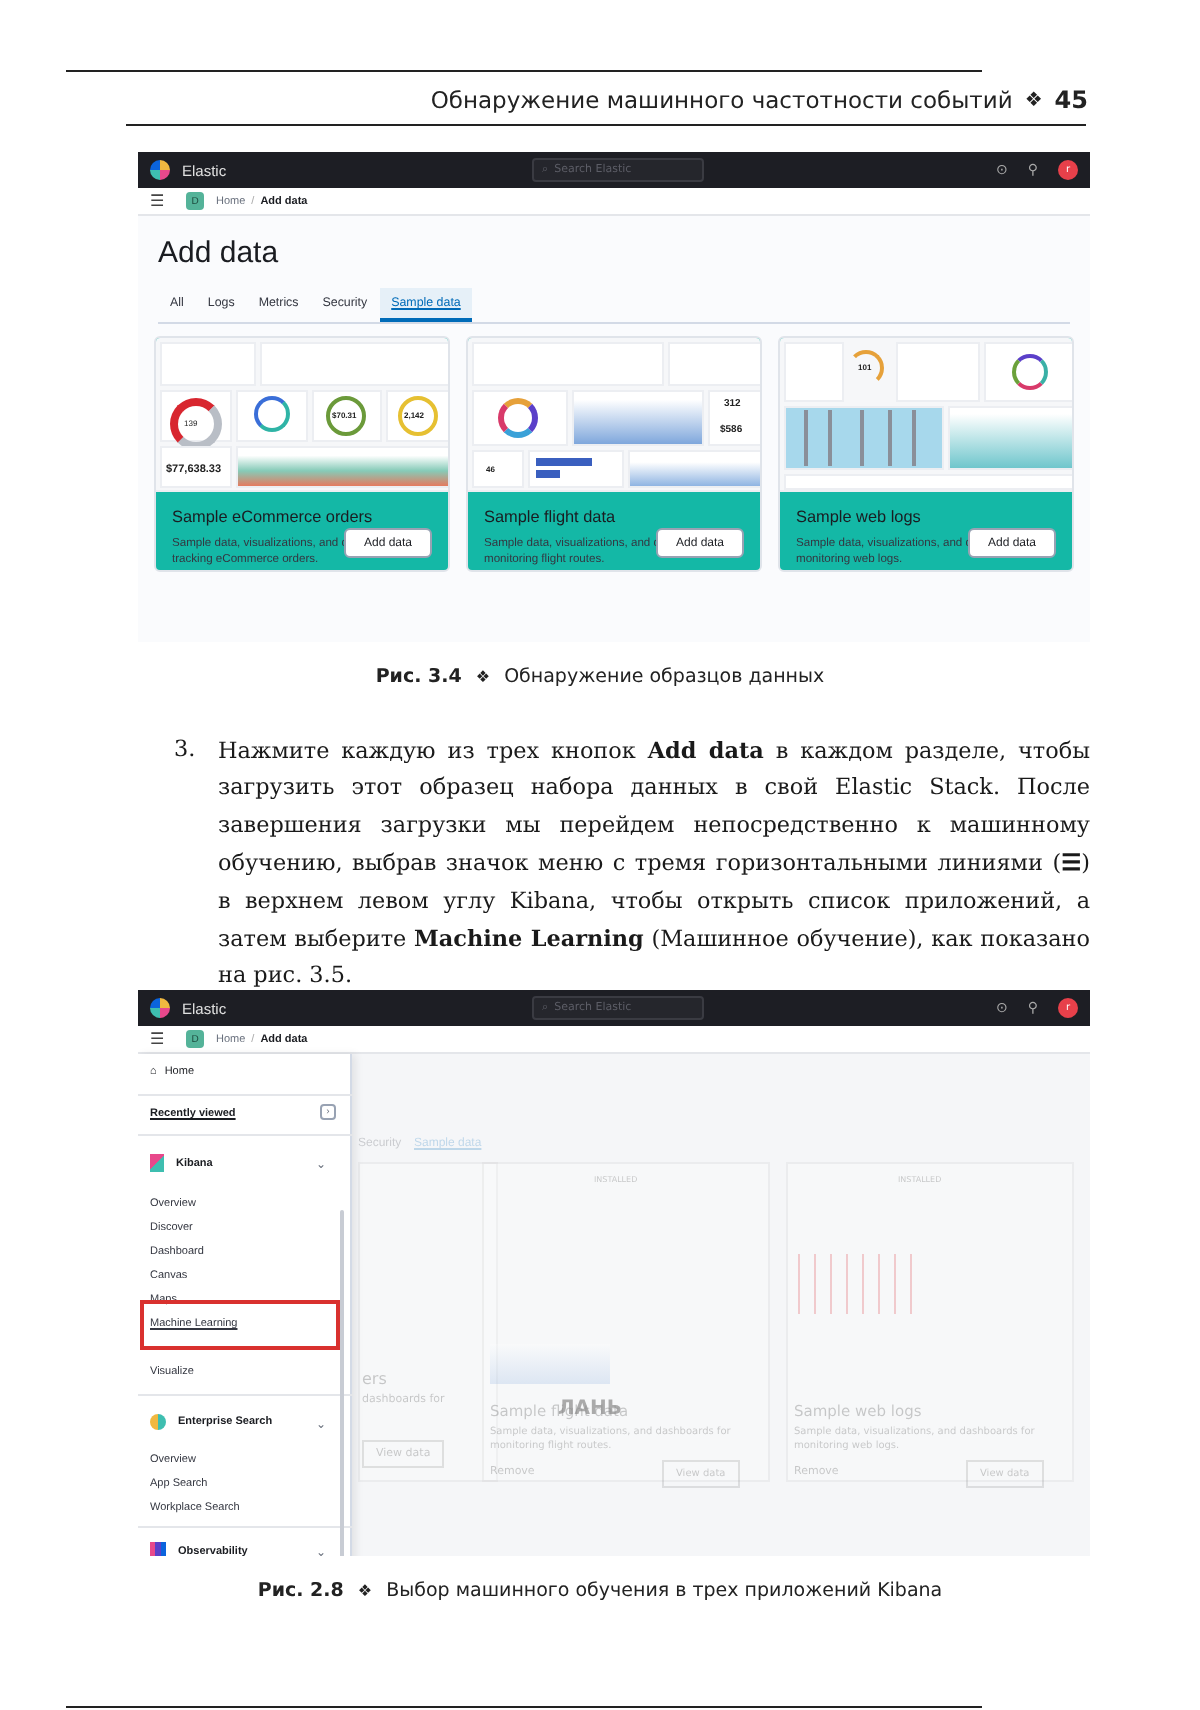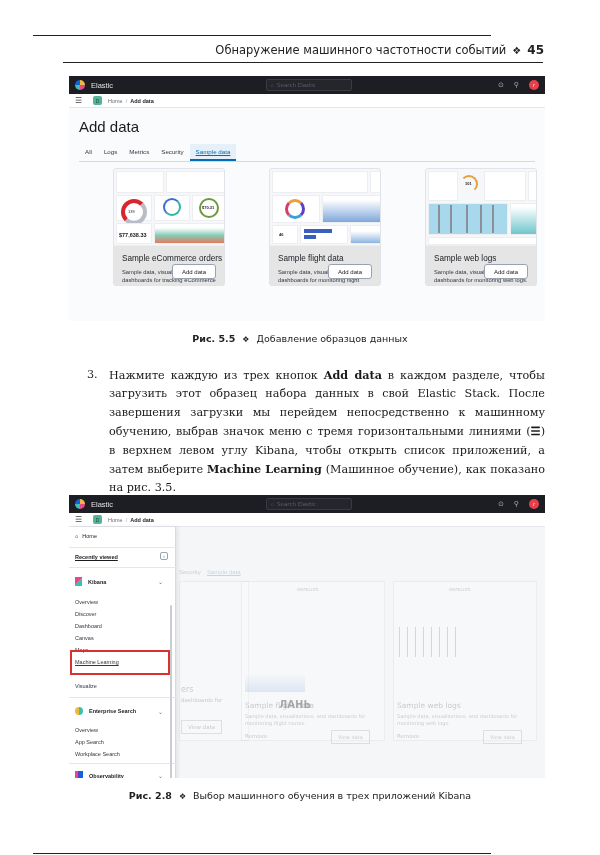--- a/index.html
+++ b/index.html
@@ -28,21 +28,21 @@
   .kb-crumb { color: #69707d; }
   .kb-crumb-sep { color: #aaa; margin: 0 3px; }
   .kb-crumb-cur { color: #1a1c21; font-weight: bold; }
 
   .kb-title { font-size: 15px; color: #1a1c21; margin: 10px 0 0 10px; font-family: "Liberation Sans", sans-serif; }
   .kb-tabs { display: flex; margin: 9px 10px 0 10px; border-bottom: 1px solid #d3dae6; font-size: 6.2px; font-family: "Liberation Sans", sans-serif; }
   .kb-tab { padding: 4px 6px; color: #343741; }
   .kb-tab.active { color: #006bb8; background: #e6f0f8; border-bottom: 2px solid #006bb8; text-decoration: underline; }
 
   .kb-cards { display: flex; gap: 8px; margin: 6px 8px 0 8px; }
-  .kb-card { flex: 1; height: 118px; background: #e5e5e5; border: 1px solid #e0e4ea; border-radius: 3px; position: relative; overflow: hidden; margin-left: 36px; }
+  .kb-card { flex: 1; height: 118px; background: #14b8a6; border: 1px solid #e0e4ea; border-radius: 3px; position: relative; overflow: hidden; }
   .kb-thumb { height: 77px; background: #f6f7f9; border-bottom: 1px solid #eceef2; position: relative; overflow: hidden; }
   .kb-card-title { font-size: 8.2px; color: #1a1c21; margin: 8px 0 0 8px; font-family: "Liberation Sans", sans-serif; }
   .kb-card-desc { font-size: 5.8px; color: #343741; margin: 5px 8px 0 8px; line-height: 8px; font-family: "Liberation Sans", sans-serif; }
   .kb-add { position: absolute; right: 8px; bottom: 6px; width: 44px; height: 15px; border: 1px solid #98a2b3; border-radius: 3px; font-size: 6px; color: #1a1c21; display: flex; align-items: center; justify-content: center; background: #fff; font-family: "Liberation Sans", sans-serif; }
 
   
   .w { position: absolute; background: #fff; border: 1px solid #eceef2; }
   .ring { position: absolute; border-radius: 50%; border-style: solid; }
   .tiny { position: absolute; font-size: 5px; color: #222; font-weight: bold; font-family: "Liberation Sans", sans-serif; }
 
@@ -173,23 +173,23 @@
         <div class="w" style="left:2px;top:68px;width:146px;height:8px;"></div>
       </div>
       <div class="kb-card-title">Sample web logs</div>
       <div class="kb-card-desc">Sample data, visualizations, and dashboards for monitoring web logs.</div>
       <div class="kb-add">Add data</div>
     </div>
   </div>
 </div>
 
 <div class="caption" style="top:333px;">
-  <b>Рис. 5.5</b>
+  <b>Рис. 3.4</b>
   <span style="margin:0 4px;font-size:8px;">❖</span>
-  <span>Добавление образцов данных</span>
+  <span>Обнаружение образцов данных</span>
 </div>
 
 <div class="body-text">
   <span class="num">3.</span>
   <div class="para">
     <span>Нажмите каждую из трех кнопок </span><b>Add data</b><span> в каждом разделе, чтобы загрузить этот образец набора данных в свой Elastic Stack. После завершения загрузки мы перейдем непосредственно к машинному обучению, выбрав значок меню с тремя горизонтальными линиями (</span><b>☰</b><span>) в верхнем левом углу Kibana, чтобы открыть список приложений, а затем выберите </span><b>Machine Learning</b><span> (Машинное обучение), как показано на рис. 3.5.</span>
   </div>
 </div>
 
 <div class="shot shot2" style="top:495px;height:283px;">

